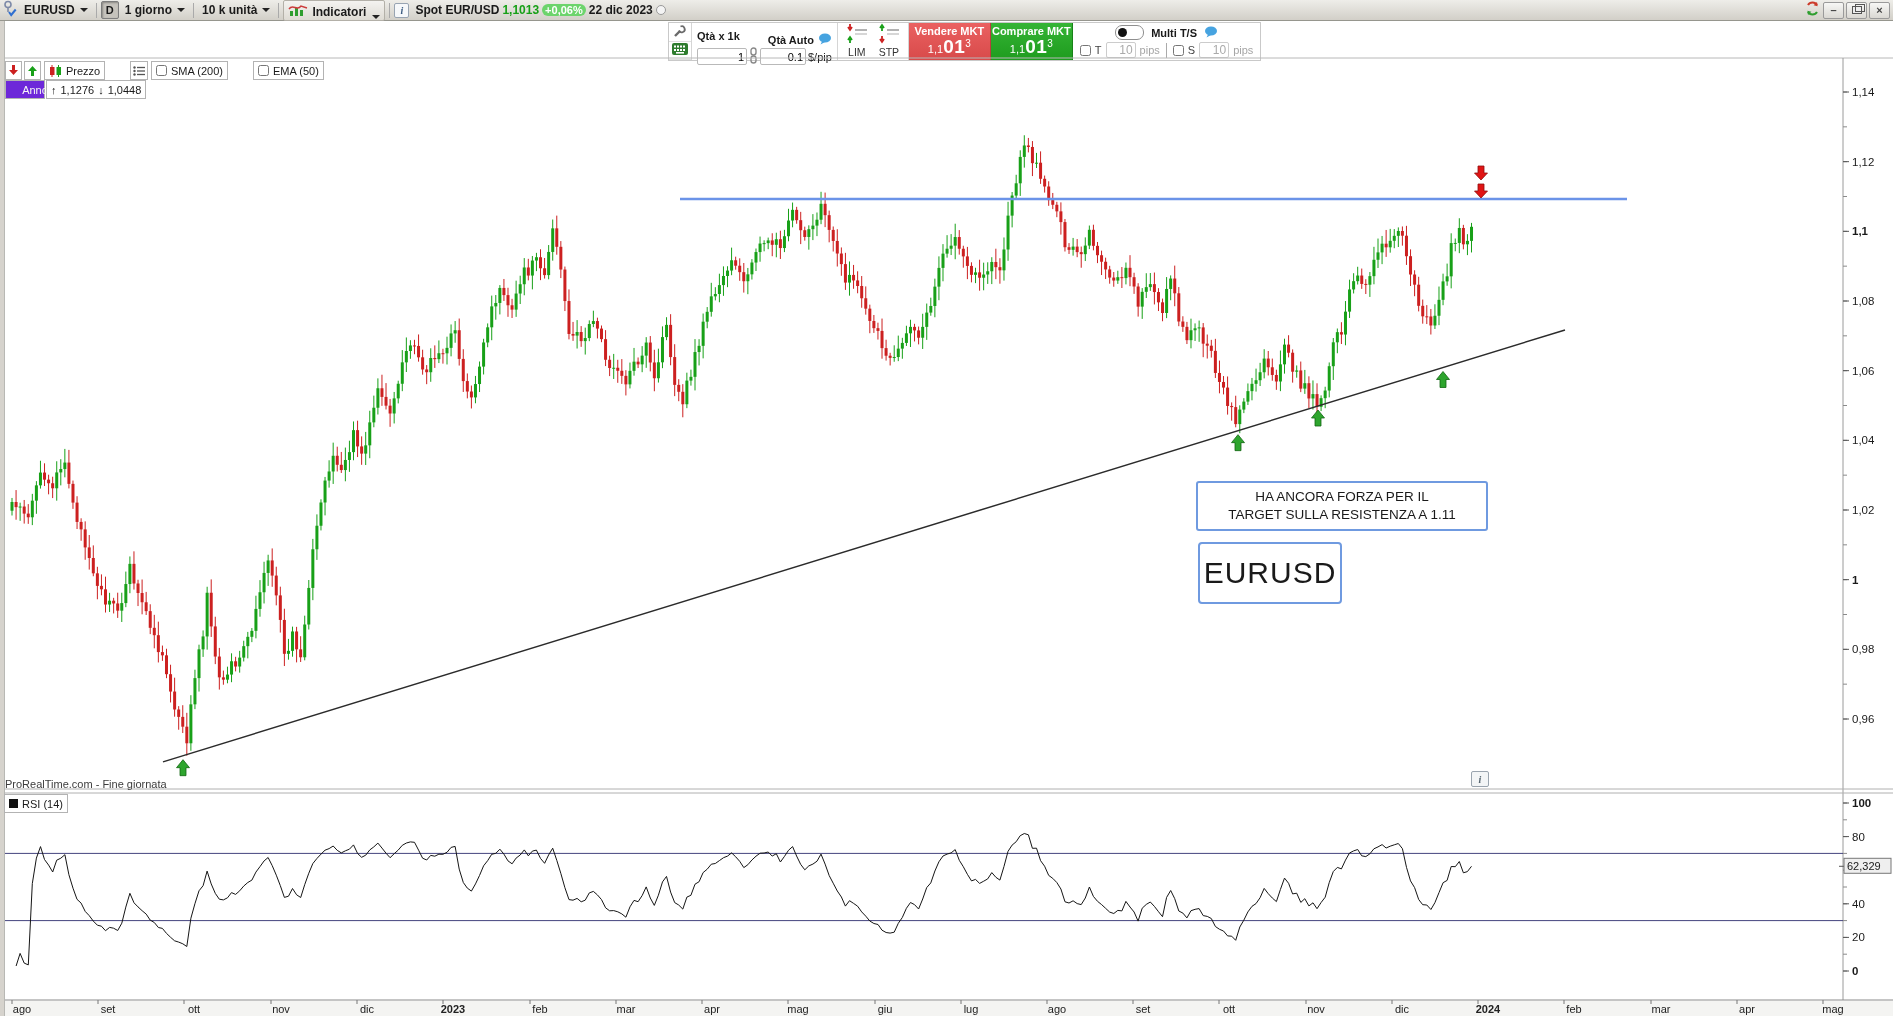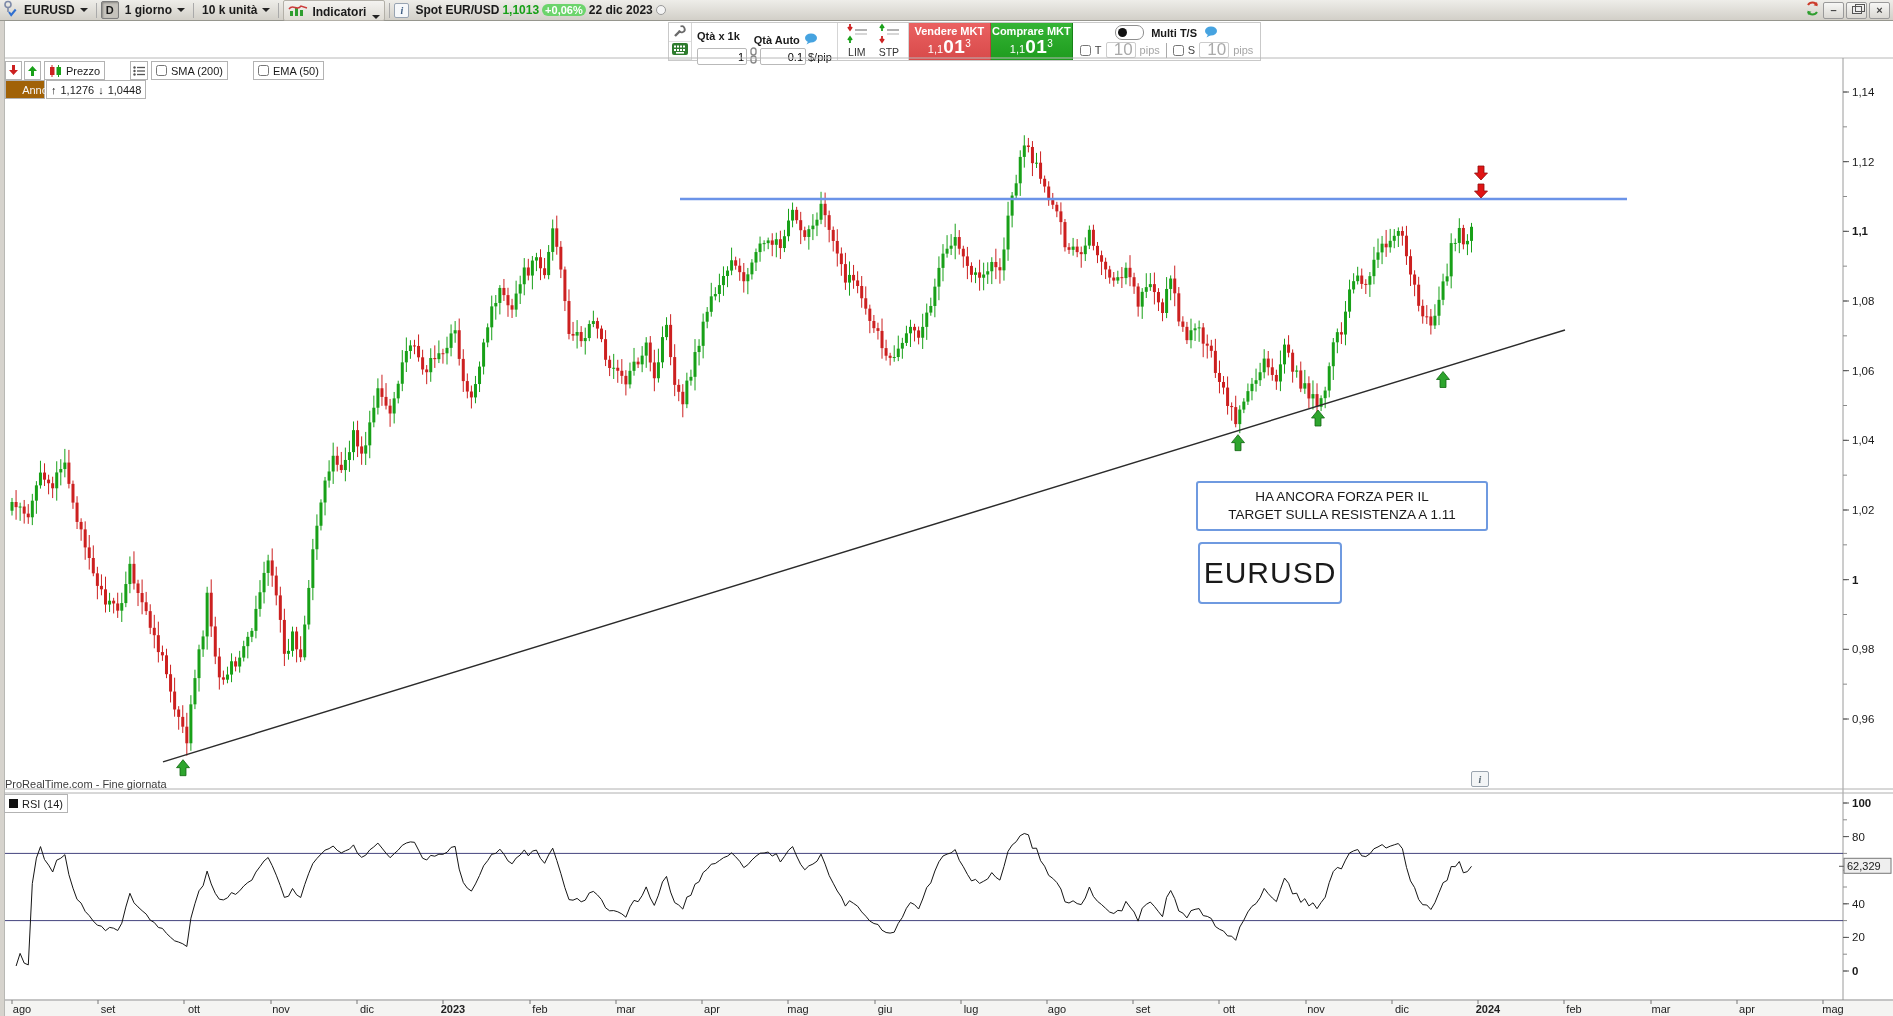--- a/index.html
+++ b/index.html
@@ -29,21 +29,21 @@
            display:flex;align-items:center;justify-content:center;font-size:11px;color:#444;font-weight:bold;}
   .restore-glyph{width:8px;height:6px;border:1px solid #555;position:relative;background:#eee;}
   .restore-glyph:before{content:"";position:absolute;left:2px;top:-3px;width:8px;height:6px;border:1px solid #555;}
   
   .orderpanel{position:absolute;left:668px;top:22px;height:37px;display:flex;align-items:stretch;
               border:1px solid #c9c9c9;background:#fff;font-size:11px;}
   .op-col{display:flex;flex-direction:column;border-right:1px solid #d5d5d5;}
   .op-tools{width:22px;}
   .op-toolbtn{flex:1;display:flex;align-items:center;justify-content:center;border-bottom:1px solid #e0e0e0;}
   .op-qty{padding:1px 5px;justify-content:space-between;}
-  .op-qty-top{display:flex;align-items:center;justify-content:flex-start;gap:14px;font-weight:bold;}
+  .op-qty-top{display:flex;align-items:center;justify-content:space-between;gap:14px;font-weight:bold;}
   .op-qty-bot{display:flex;align-items:center;gap:2px;}
   .op-input{height:15px;border:1px solid #b9b9b9;border-radius:2px;font-size:11px;text-align:right;
             font-family:"Liberation Sans",sans-serif;padding:0 2px;}
   .op-ordertype{flex-direction:row;align-items:flex-end;gap:8px;padding:2px 7px;}
   .ot-item{display:flex;flex-direction:column;align-items:center;gap:1px;font-size:10.5px;color:#333;}
   .btn-trade{width:81px;display:flex;flex-direction:column;align-items:center;justify-content:center;color:#fff;line-height:1.1;}
   .btn-sell{background:linear-gradient(#ea6161,#d84a4a);border-right:1px solid #b93d3d;}
   .btn-buy{background:linear-gradient(#35b435,#1e9c1e);border-right:1px solid #188218;}
   .bt-label{font-size:11px;font-weight:bold;}
   .bt-price{display:flex;align-items:baseline;}
@@ -51,26 +51,26 @@
   .bt-big{font-size:19px;font-weight:bold;letter-spacing:.5px;}
   .bt-sup{font-size:10px;vertical-align:super;position:relative;top:-6px;}
   .op-multi{padding:2px 7px;justify-content:space-between;border-right:none;}
   .op-multi-top{display:flex;align-items:center;justify-content:center;gap:7px;}
   .pill{width:27px;height:13px;border:1px solid #8f8f8f;border-radius:7px;background:#fff;position:relative;}
   .pill .knob{position:absolute;left:2px;top:1.5px;width:9px;height:9px;border-radius:50%;background:#111;}
   .op-multi-bot{display:flex;align-items:center;gap:4px;color:#444;}
   .dim{color:#a5a5a5;}
   .op-cb{width:11px;height:11px;margin:0;}
   .dim-input{height:14px;width:24px;border:1px solid #ccc;border-radius:2px;color:#aaa;text-align:right;
-             font-size:17px;font-family:"Liberation Sans",sans-serif;padding:0 2px;}
+             font-size:12px;font-family:"Liberation Sans",sans-serif;padding:0 2px;}
   
   .chip{position:absolute;display:flex;align-items:center;gap:4px;background:#fff;border:1px solid #b3b3b3;
         height:19px;padding:0 4px;font-size:11px;z-index:3;box-sizing:border-box;white-space:nowrap;}
   .chip input{width:11px;height:11px;margin:0;}
-  .chip-gray{background:#a16207;color:#f6f6f6;justify-content:center;padding-left:24px;}
+  .chip-gray{background:#6d28d9;color:#f6f6f6;justify-content:center;padding-left:24px;}
   .legend-sq{width:9px;height:9px;background:#111;}
   .watermark{position:absolute;left:5px;top:778px;font-size:11px;color:#3c3c3c;z-index:3;}
   .info-btn{position:absolute;left:1471px;top:771px;width:16px;height:14px;border:1px solid #9aa4ae;border-radius:2px;
             background:#f3f5f6;display:flex;align-items:center;justify-content:center;font-size:10px;font-style:italic;
             font-family:"Liberation Serif",serif;color:#55646f;font-weight:bold;z-index:3;}
   .note-box{position:absolute;left:1196px;top:481px;width:288px;height:46px;border:2px solid #6f9ae0;border-radius:3px;
             background:#fff;display:flex;flex-direction:column;align-items:center;justify-content:center;
             font-size:13.5px;line-height:1.35;z-index:3;}
   .symbol-box{position:absolute;left:1198px;top:542px;width:140px;height:58px;border:2px solid #6f9ae0;border-radius:4px;
               background:#fff;display:flex;align-items:center;justify-content:center;font-size:30px;letter-spacing:1px;z-index:3;}

